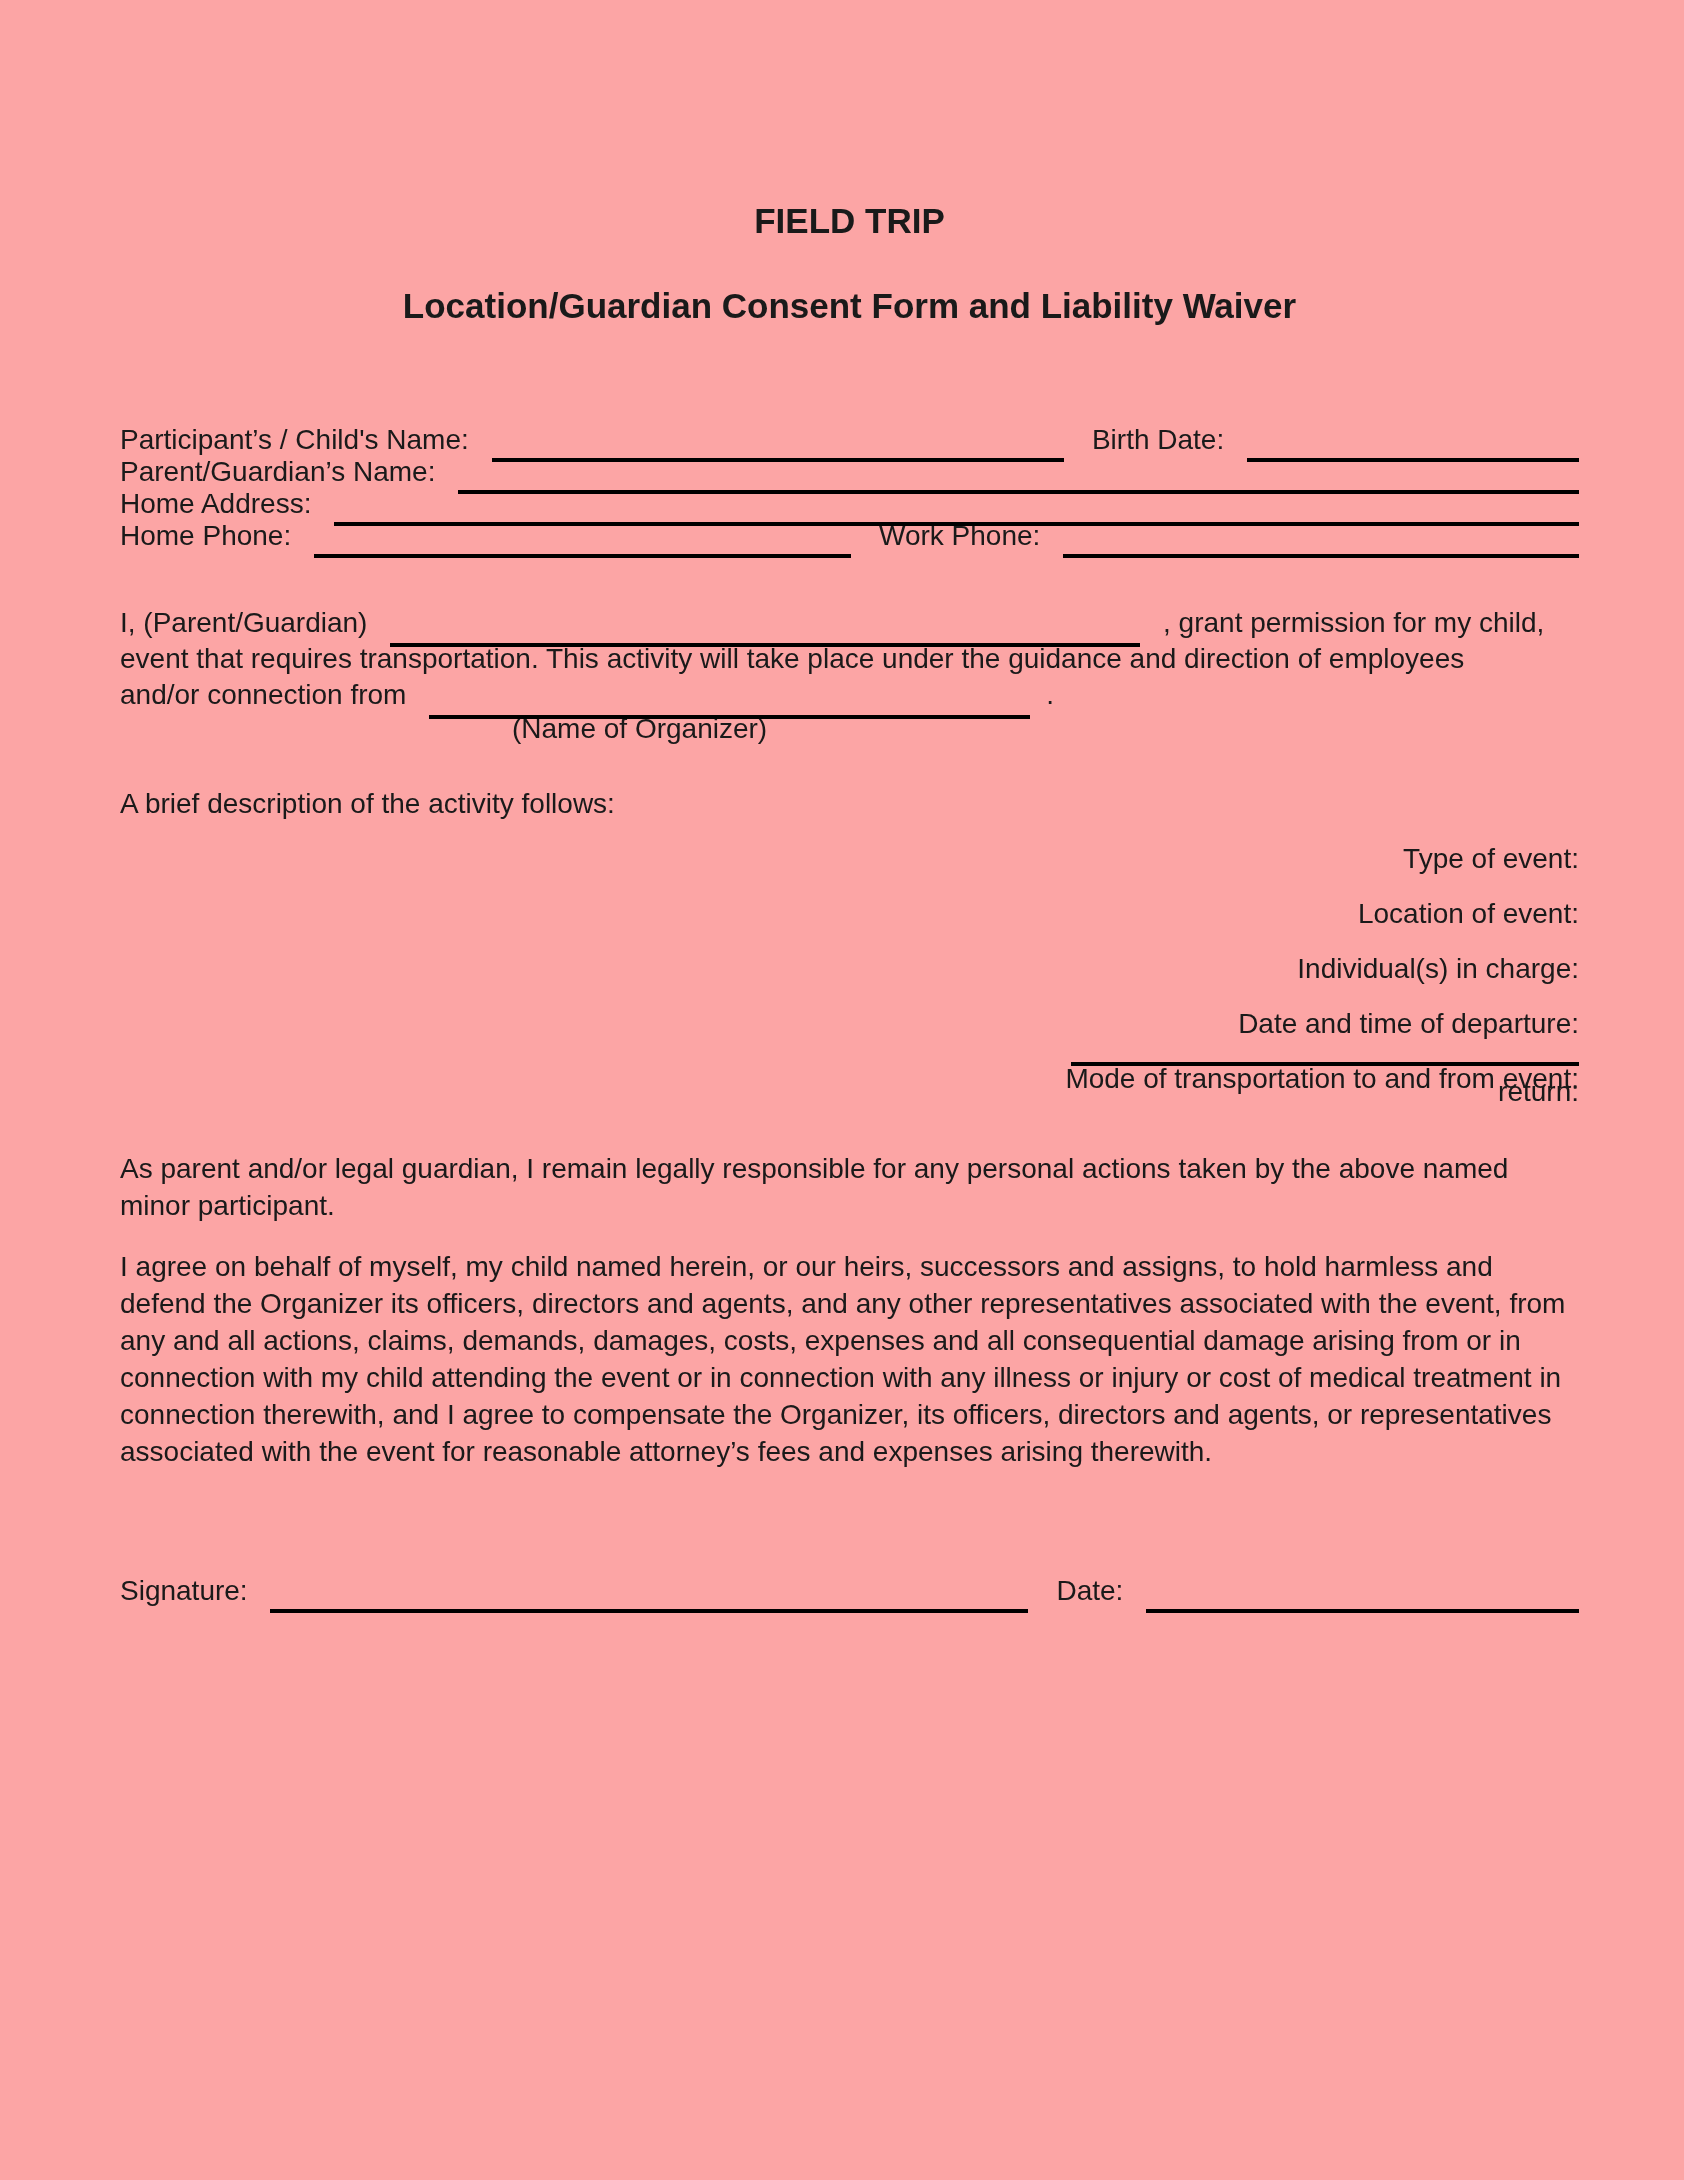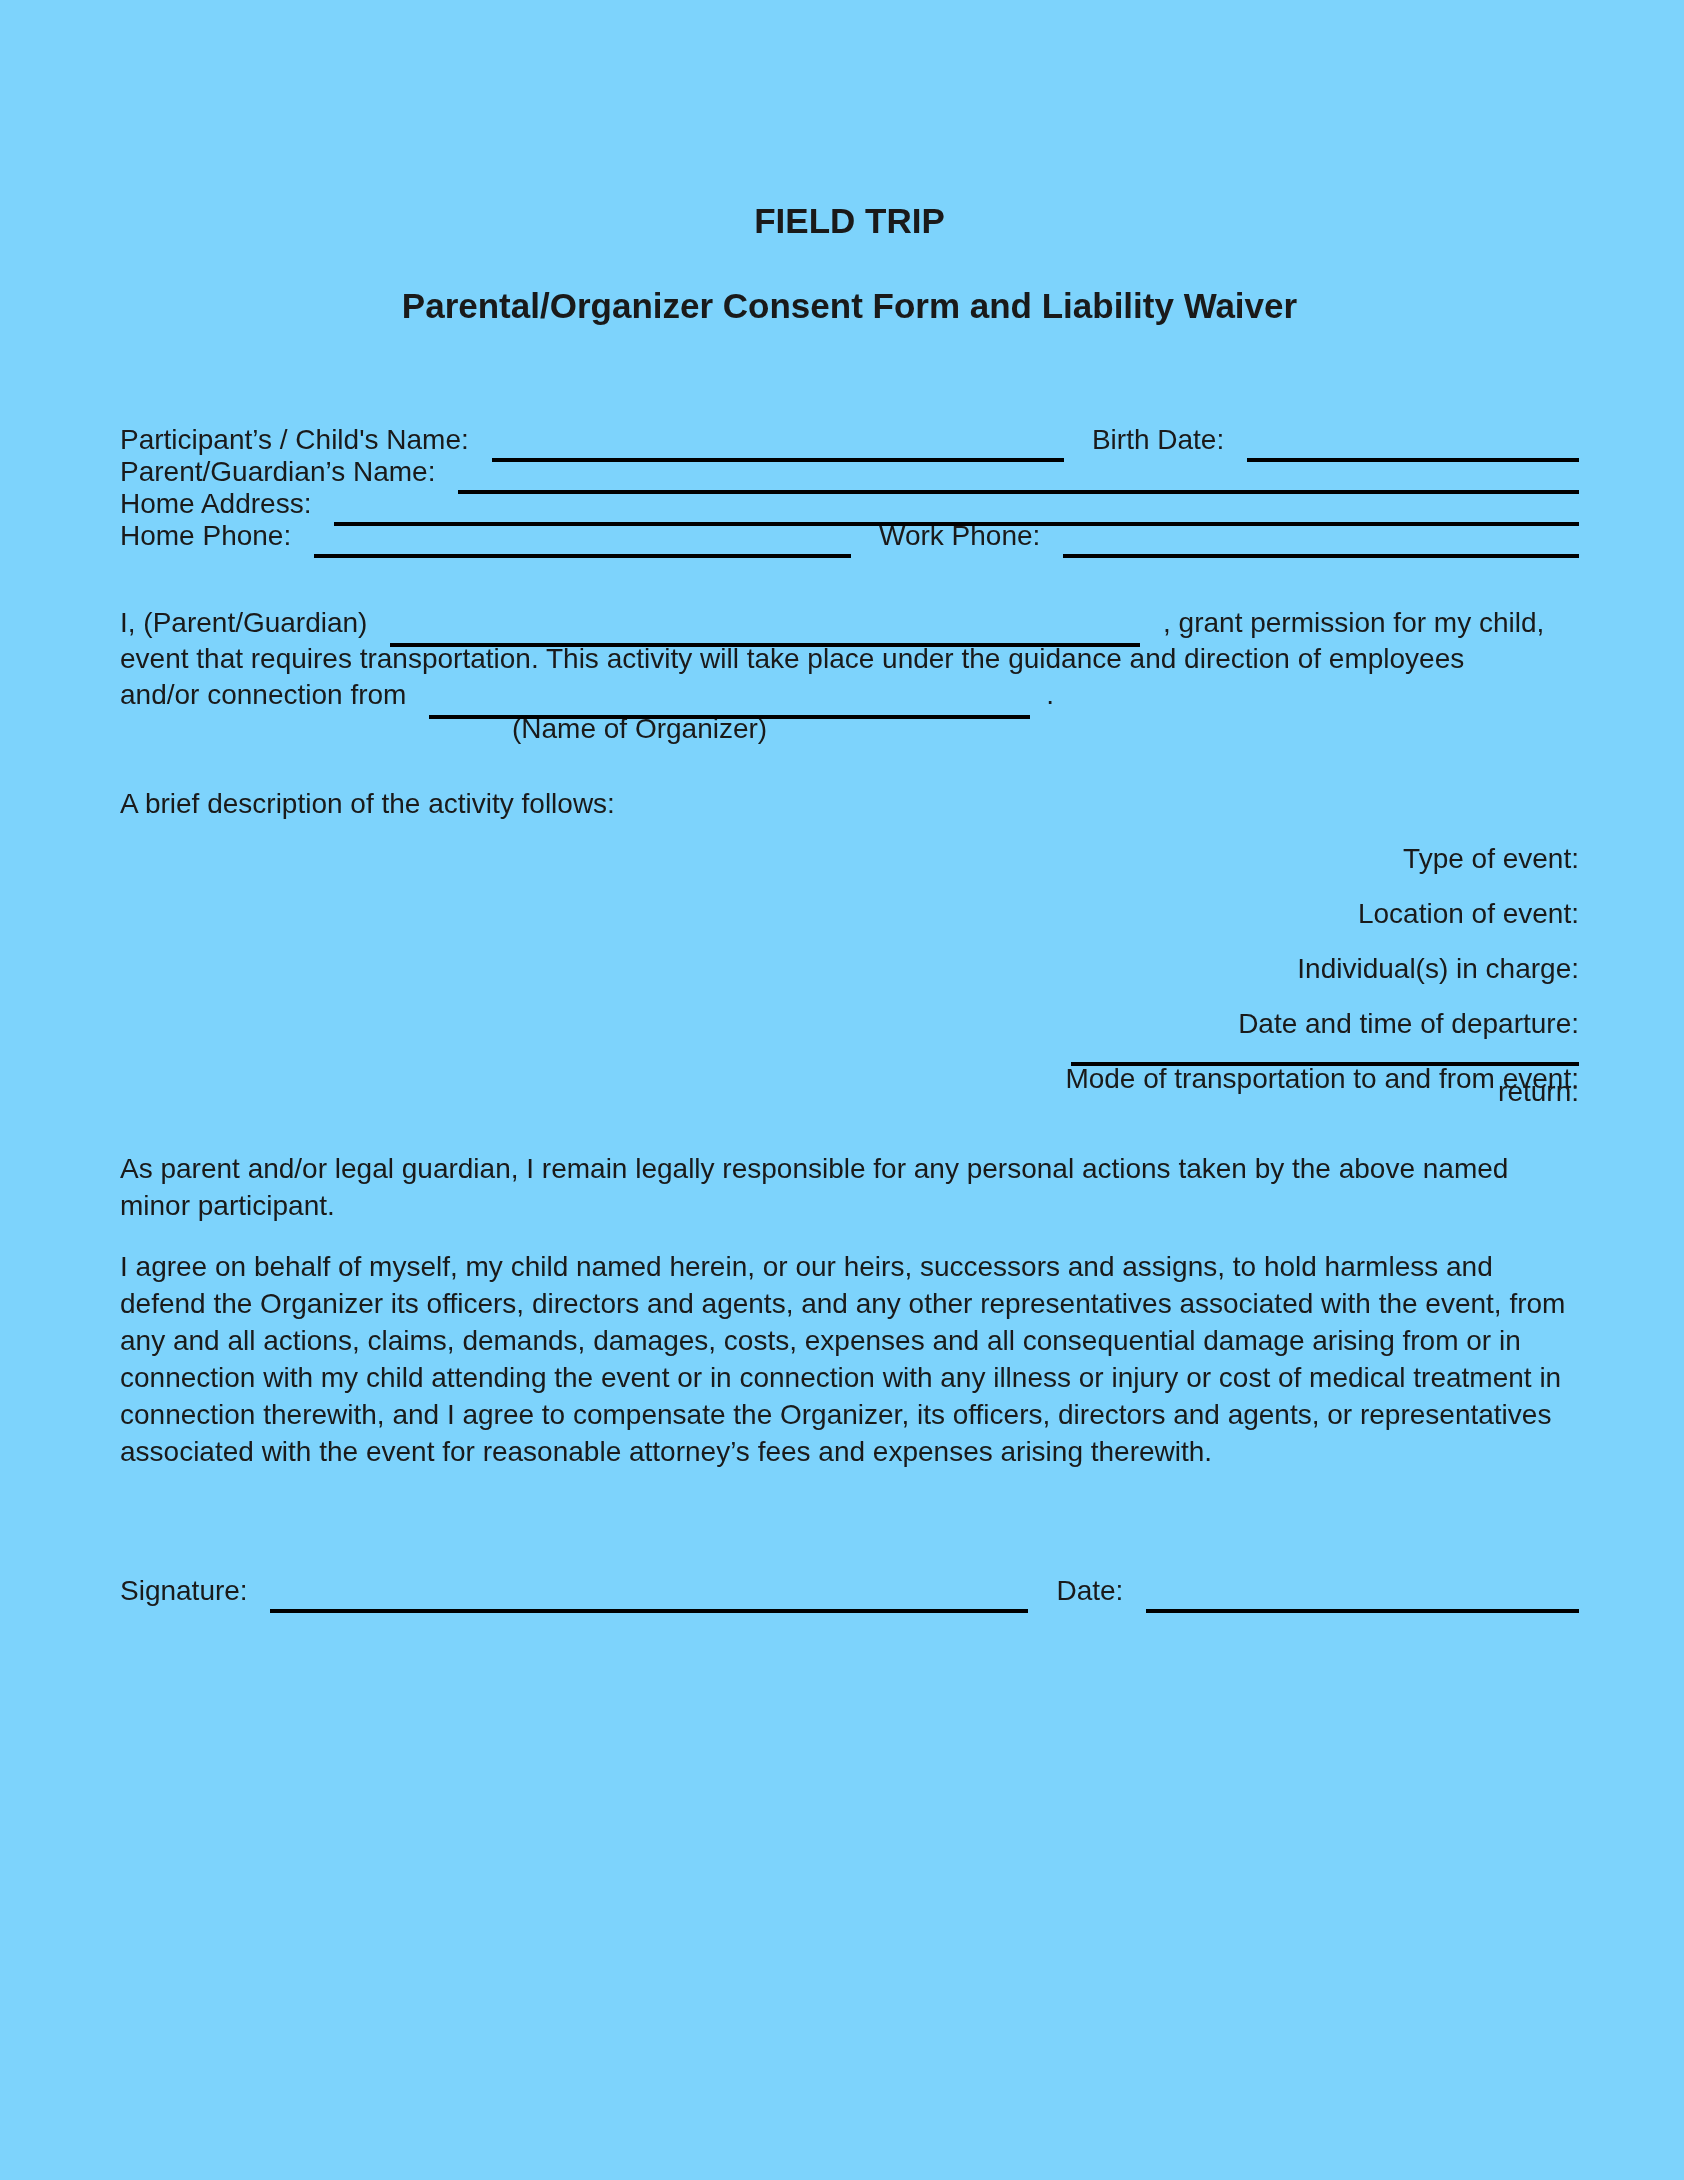--- a/index.html
+++ b/index.html
@@ -1,20 +1,20 @@
 <!DOCTYPE html>
 <html style="font-size:13.6px"><head>
 <meta charset="utf-8">
 <style>
   html,body{margin:0;padding:0;background:#ffffff;}
   .page{
     position:relative;
     width:1685px;
     height:2181px;
-    background:#7dd3fc;
+    background:#fca5a5;
     color:#1a1a1a;
     font-family:"Liberation Sans", sans-serif;
     font-size:28px;
     overflow:hidden;
     box-sizing:border-box;
   }
   .content{
     box-sizing:border-box;
     width:100%;
     padding:200px 106px 0 120px;
@@ -82,21 +82,21 @@
 
   .signoff{margin-top:105px;}
 </style>
 </head>
 <body>
 
 <div class="page">
   <div class="content">
 
     <h1 class="title">FIELD TRIP</h1>
-    <h2 class="subtitle">Parental/Organizer Consent Form and Liability Waiver</h2>
+    <h2 class="subtitle">Location/Guardian Consent Form and Liability Waiver</h2>
 
     <div class="contact">
       <div class="frow">
         <span class="lbl">Participant’s / Child's Name:</span>
         <div class="blank fill"></div>
         <span class="lbl mid">Birth Date:</span>
         <div class="blank w390"></div>
       </div>
       <div class="frow">
         <span class="lbl">Parent/Guardian’s Name:</span>

